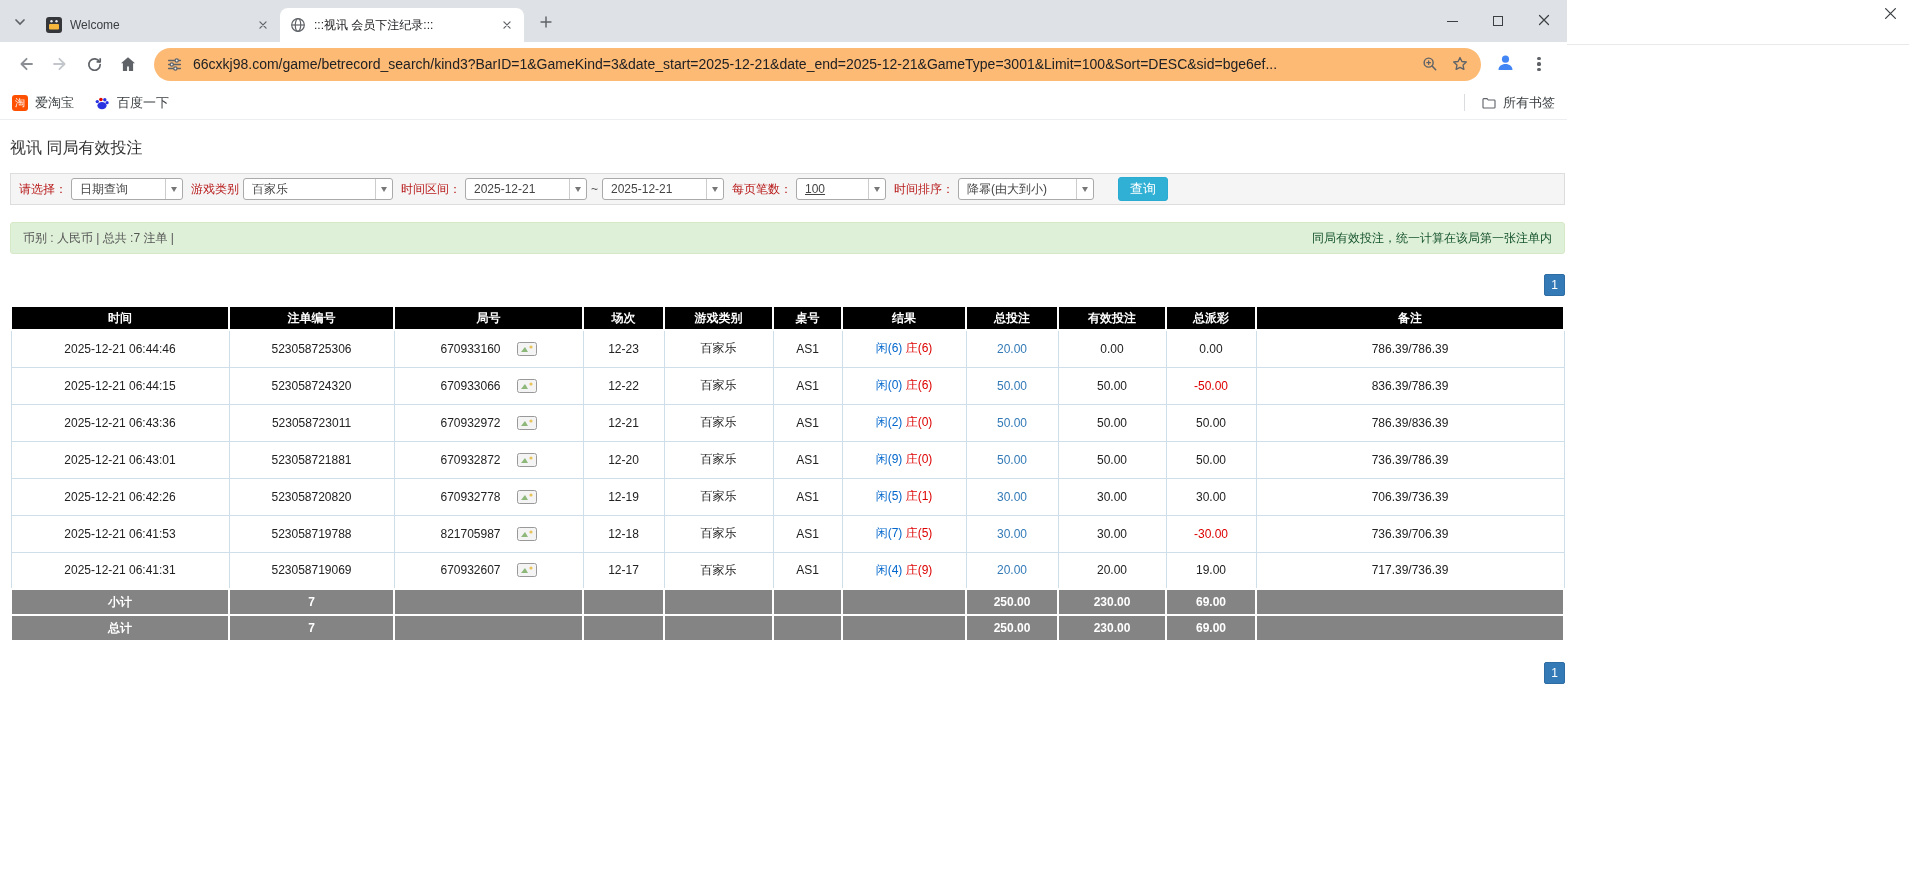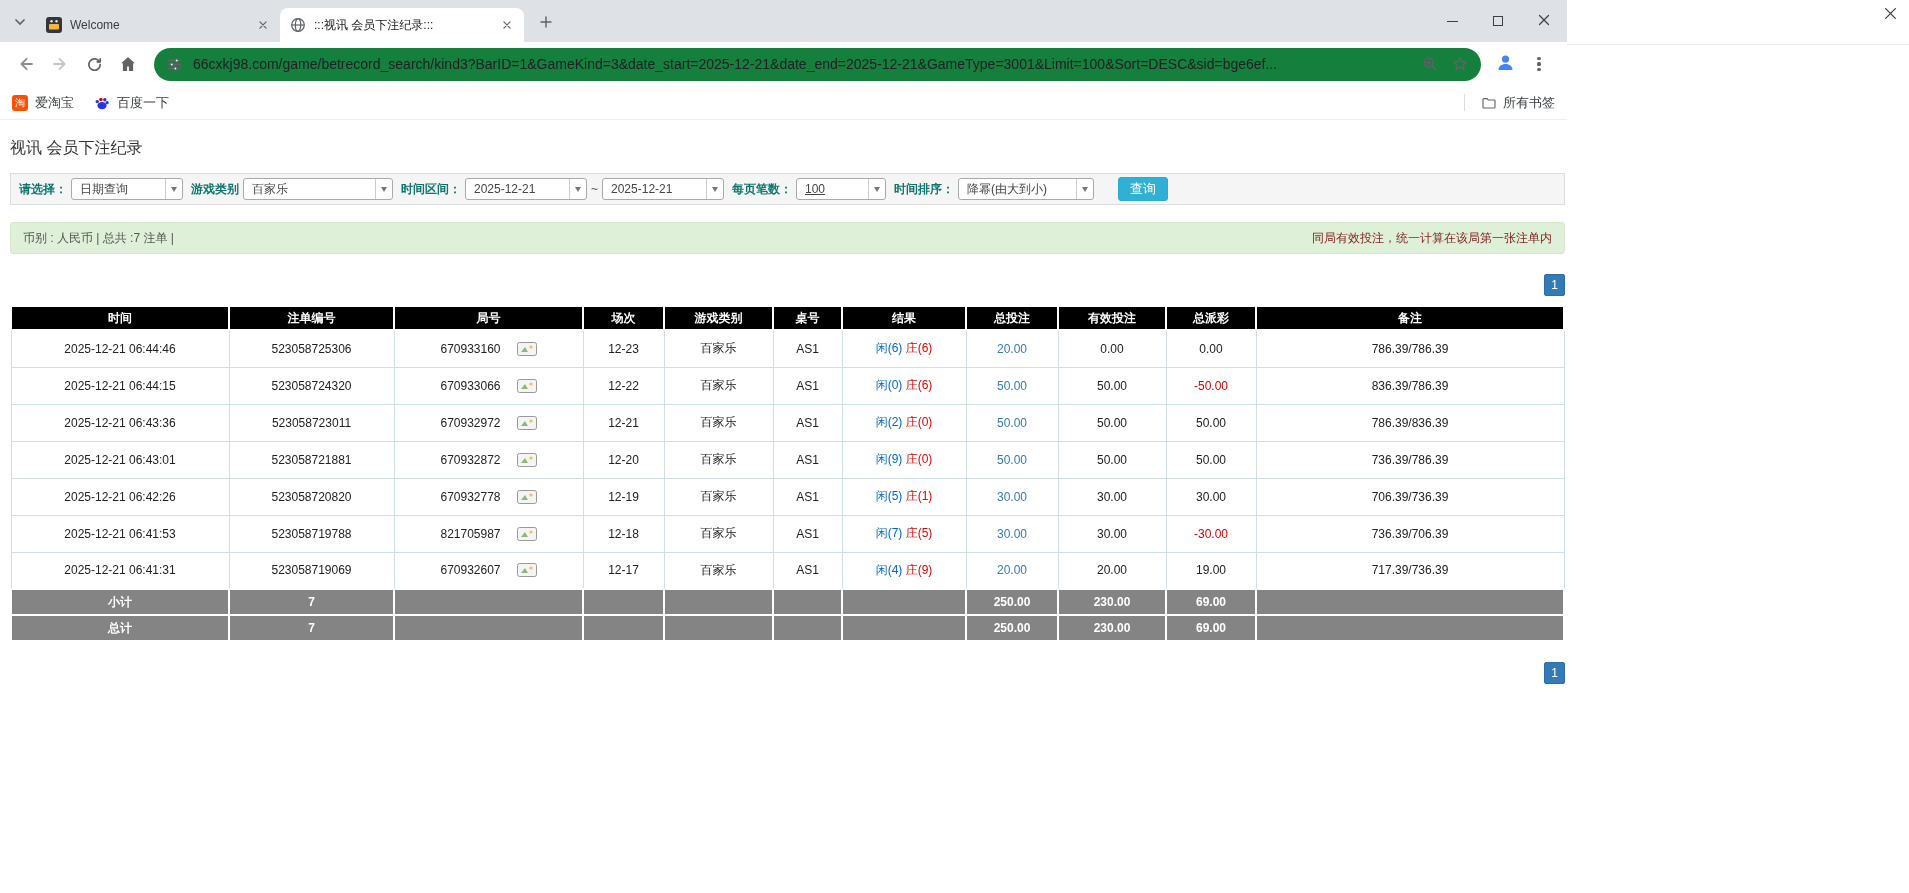--- a/index.html
+++ b/index.html
@@ -18,21 +18,21 @@
   .tab-close { width:18px; height:18px; display:flex; align-items:center; justify-content:center; border-radius:50%; flex:none; }
   .newtab-btn { width:28px; height:28px; margin:0 0 4px 8px; display:flex; align-items:center; justify-content:center; border-radius:50%; }
   .win-controls { position:absolute; right:0; top:0; height:42px; display:flex; }
   .win-btn { width:46px; height:42px; display:flex; align-items:center; justify-content:center; }
   .ic-min { width:11px; height:1px; background:#3c4043; display:block; }
   .ic-max { width:10px; height:10px; border:1px solid #3c4043; display:block; }
 
   
   .navbar { height:44px; background:#fff; display:flex; align-items:center; padding:0 10px; }
   .nav-btn { width:32px; height:32px; border-radius:50%; display:flex; align-items:center; justify-content:center; flex:none; margin-right:2px; }
-  .omnibox { flex:1; height:33px; background:#15803d; border-radius:17px; display:flex; align-items:center; padding:0 12px; margin:0 8px; min-width:0; }
+  .omnibox { flex:1; height:33px; background:#fdba74; border-radius:17px; display:flex; align-items:center; padding:0 12px; margin:0 8px; min-width:0; }
   .url-text { flex:1; font-size:14px; color:#202124; white-space:nowrap; overflow:hidden; }
   .omni-icon { margin-left:12px; flex:none; display:flex; align-items:center; }
   .tune-wrap { margin-right:10px; flex:none; display:flex; align-items:center; }
   .menu-dots { display:flex; flex-direction:column; gap:2.5px; }
   .menu-dots i { width:3.2px; height:3.2px; background:#5f6368; border-radius:50%; }
 
   
   .bookmarks { height:34px; background:#fff; display:flex; align-items:center; padding:0 12px; border-bottom:1px solid #eceef0; }
   .bookmark { display:flex; align-items:center; margin-right:20px; font-size:13px; color:#3c4043; cursor:pointer; }
   .bm-icon { width:16px; height:16px; margin-right:7px; flex:none; display:flex; align-items:center; justify-content:center; }
@@ -40,32 +40,32 @@
   .bm-spacer { flex:1; }
   .bm-sep { width:1px; height:17px; background:#dadce0; margin-right:16px; }
   .all-bookmarks { display:flex; align-items:center; font-size:13px; color:#3c4043; cursor:pointer; }
   .all-bookmarks .bm-icon { margin-right:6px; }
 
   
   .content { padding:18px 2px 0 10px; background:#fff; }
   .page-title { font-size:16px; font-weight:400; color:#333; margin-bottom:14px; }
 
   .filterbar { height:32px; background:#f5f5f5; border:1px solid #ddd; display:flex; align-items:center; padding:0 8px; font-size:12px; margin-bottom:17px; }
-  .f-label { color:#0f766e; font-weight:bold; margin:0 4px 0 8px; white-space:nowrap; }
+  .f-label { color:#b91c1c; font-weight:normal; margin:0 4px 0 8px; white-space:nowrap; }
   .f-label:first-child { margin-left:0; }
   .sel { display:inline-flex; align-items:center; height:22px; background:#fff; border:1px solid #aaa; border-radius:3px; color:#444; cursor:pointer; }
   .sel-val { flex:1; padding:16px 8px; white-space:nowrap; overflow:hidden; }
   .sel-arrow { width:17px; height:100%; border-left:1px solid #ccc; display:flex; align-items:center; justify-content:center; flex:none; }
   .tri { width:0; height:0; border-left:3.5px solid transparent; border-right:3.5px solid transparent; border-top:5px solid #777; }
   .w-qtype { width:112px; } .w-game { width:150px; } .w-date { width:122px; } .w-size { width:90px;text-decoration:underline; } .w-sort { width:136px; }
   .tilde { color:#555; margin:0 4px; }
   .search-btn { background:#31b0d5; border:1px solid #2aabd2; color:#fff; font-size:13px; height:24px; padding:0 11px; border-radius:3px; margin-left:24px; cursor:pointer; font-family:"Liberation Sans", sans-serif; }
 
   .infobar { height:32px; background:#dff0d8; border:1px solid #d6e9c6; border-radius:3px; display:flex; align-items:center; justify-content:space-between; padding:0 12px; font-size:12px; color:#555; margin-bottom:20px; }
-  .notice { color:#7f1d1d; }
+  .notice { color:#14532d; }
 
   .pag-row { display:flex; justify-content:flex-end; margin-bottom:9px; }
   .pag-row.bottom { margin-top:20px; }
   .page-btn { min-width:21px; height:22px; background:#337ab7; border:1px solid #2e6da4; color:#fff; font-size:12px; display:flex; align-items:center; justify-content:center; border-radius:2px; padding:0 6px; cursor:pointer; }
 
   table.records { width:100%; border-collapse:collapse; table-layout:fixed; font-size:12px; color:#222; }
   table.records th { background:#000; color:#fff; height:24px; font-weight:bold; border:2px solid #fff; text-align:center; }
   table.records td { border:1px solid #cfdfea; height:37px; text-align:center; background:#fff; }
   tr.foot td { background:#848484; color:#fff; font-weight:bold; border:2px solid #fff; height:26px; }
   .cell-totalbet { color:#337ab7; cursor:pointer; }
@@ -231,21 +231,21 @@
         <span class="bm-icon">
             <svg viewBox="0 0 20 20" width="18" height="18">
               <path d="M2.5 5.5c0-.6.4-1 1-1h4l1.6 1.8h7.4c.6 0 1 .4 1 1v8c0 .6-.4 1-1 1h-13c-.6 0-1-.4-1-1Z" fill="none" stroke="#5f6368" stroke-width="1.4"></path>
             </svg>
           </span>
         <span>所有书签</span>
       </div>
     </div>
 
     <div class="content">
-      <div class="page-title">视讯 会员下注纪录</div>
+      <div class="page-title">视讯 同局有效投注</div>
 
       <div class="filterbar">
         <span class="f-label">请选择：</span>
         <div class="sel w-qtype">
           <span class="sel-val">日期查询</span>
           <span class="sel-arrow">
               <i class="tri"></i>
             </span>
         </div>
         <span class="f-label">游戏类别</span>

